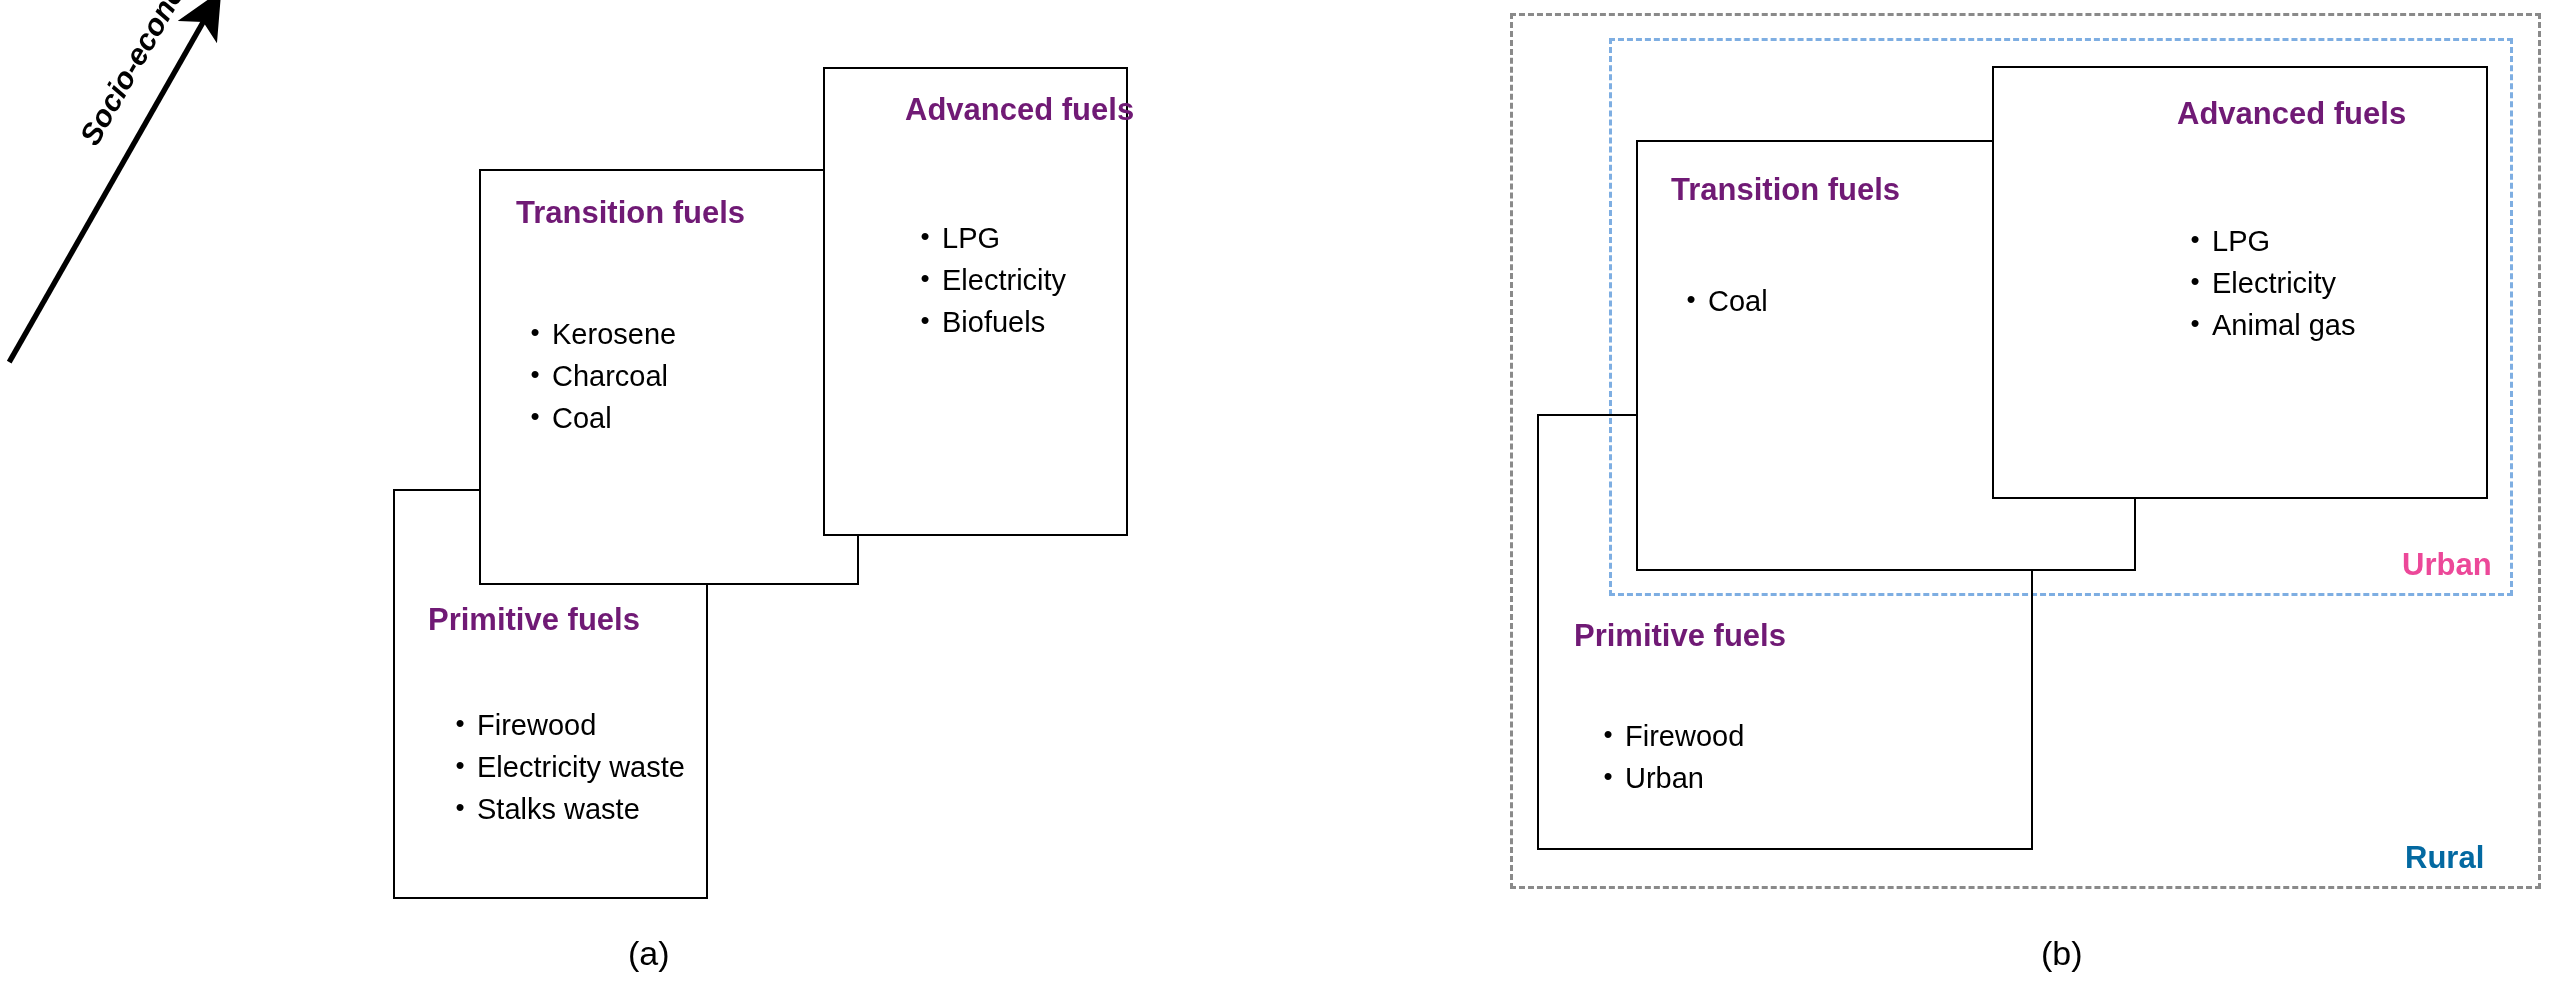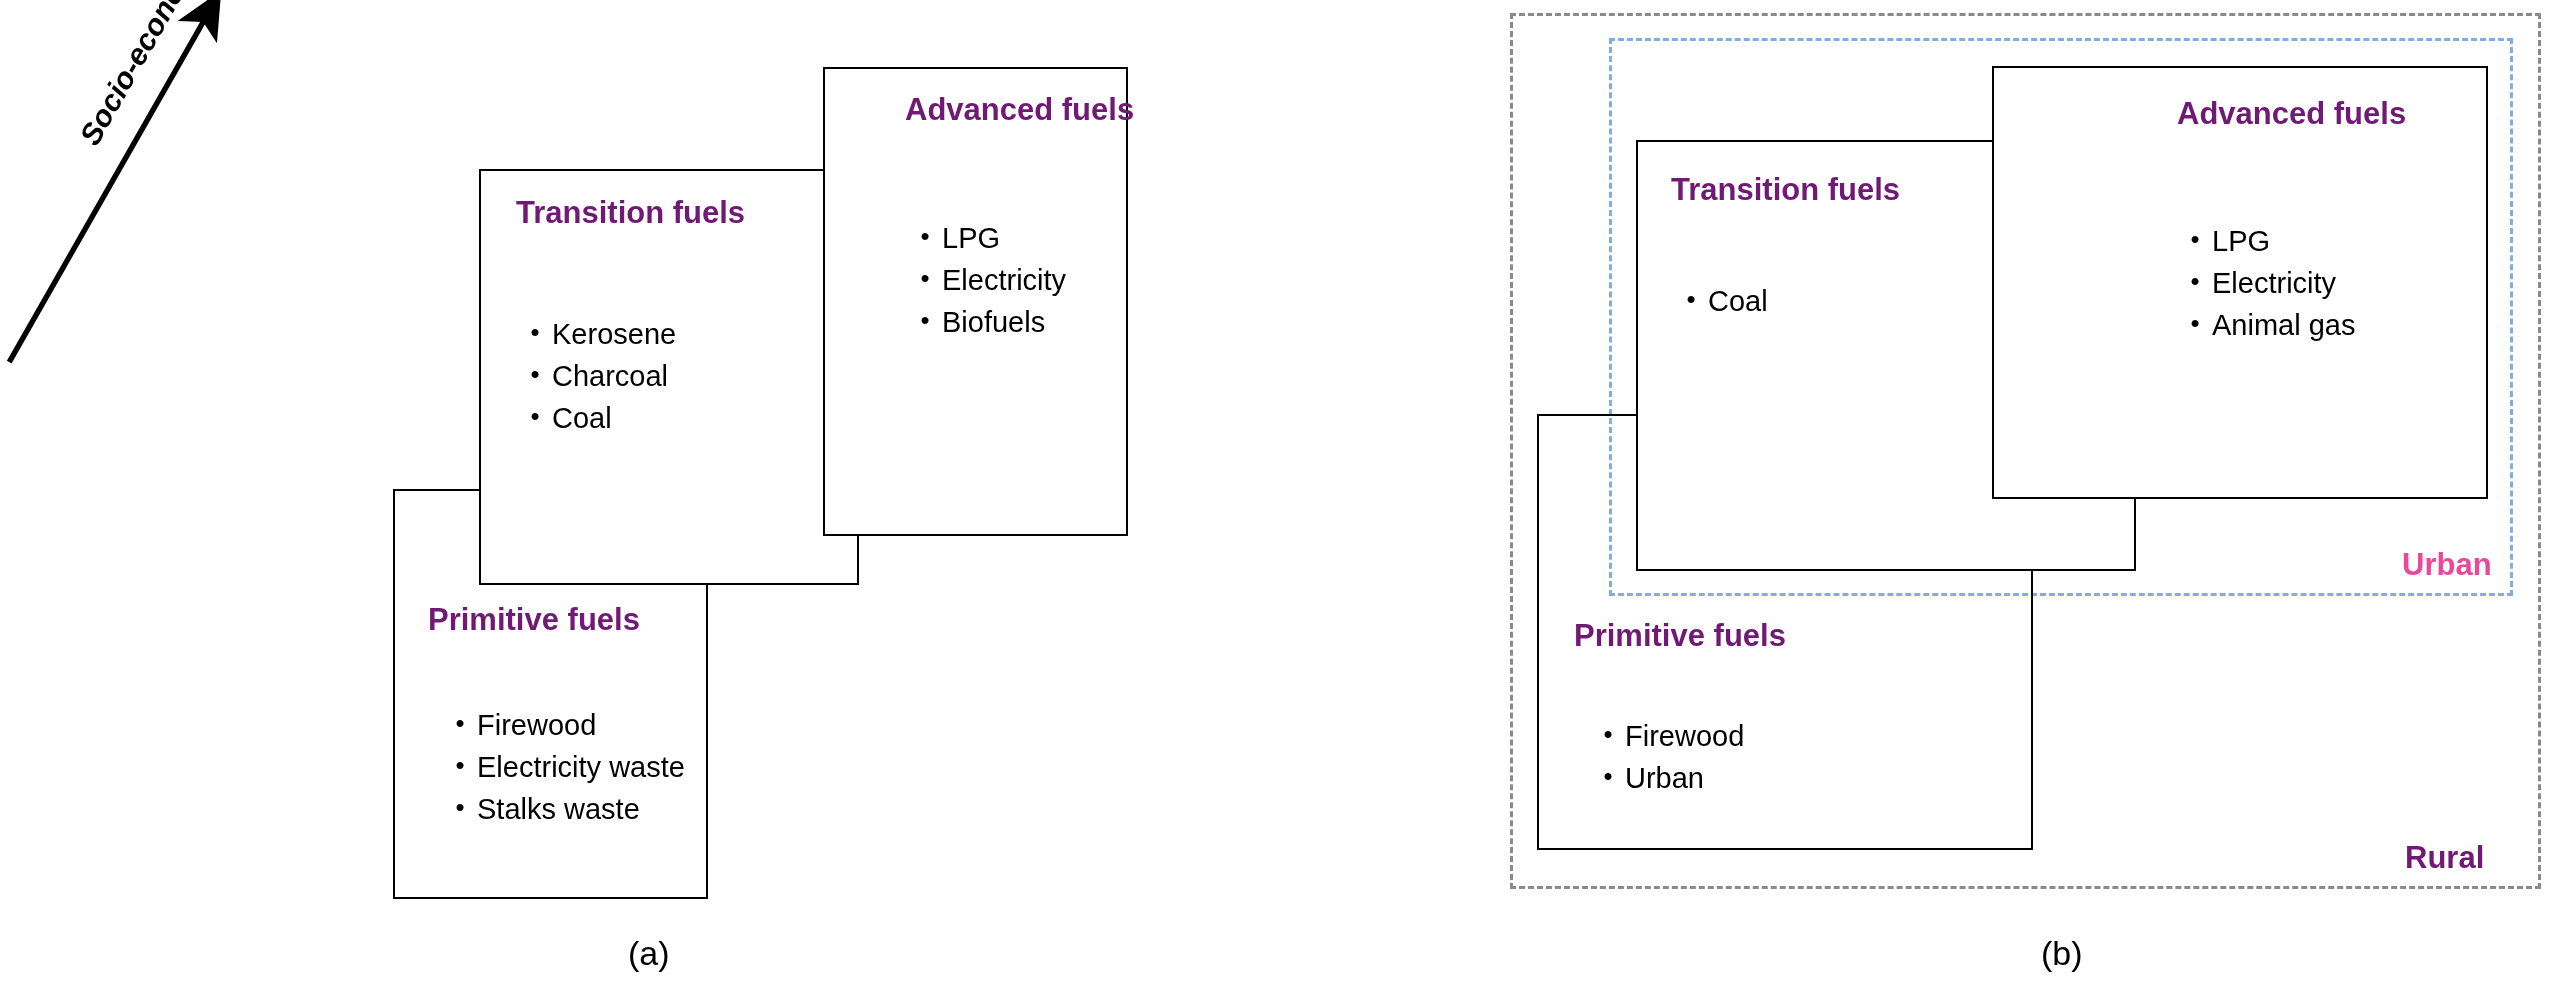--- a/index.html
+++ b/index.html
@@ -92,21 +92,21 @@
   .region-urban {
     border: 3.8px dashed #7eaee2;
   }
   .region-label {
     position: absolute;
     font-size: 31px;
     font-weight: bold;
     white-space: nowrap;
   }
   .label-urban { color: #ec4899; margin-left: 20px; }
-  .label-rural { color: #701a75; }
+  .label-rural { color: #0369a1; }
 
   
   .panel-caption {
     position: absolute;
     font-size: 34px;
     color: #000;
     white-space: nowrap;
   }
 </style>
 </head>

